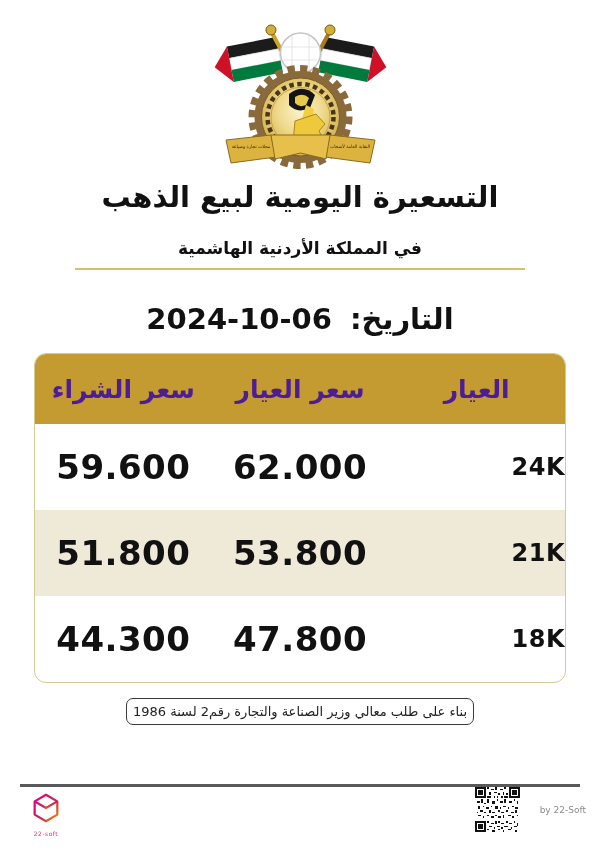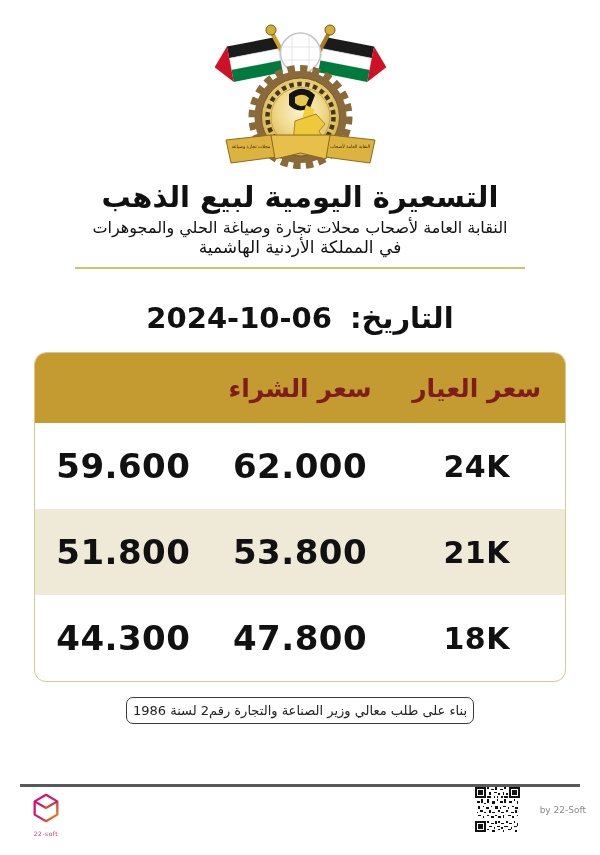--- a/index.html
+++ b/index.html
@@ -7,38 +7,38 @@
     width:600px;height:836px;position:relative;margin:0 auto;
     background:#fff;overflow:hidden;direction:rtl;
     font-family:"DejaVu Sans",sans-serif;color:#111;
   }
   
   .emblem{display:block;margin:20px auto 0;}
   
   .title{margin-top:4px;text-align:center;font-size:29px;font-weight:bold;line-height:1.25;}
   .issued{margin-top:10px;text-align:center;font-size:16px;}
   .syndicate{margin-top:3px;text-align:center;font-size:16px;}
-  .kingdom{margin-top:0;text-align:center;font-size:17px;}
+  .kingdom{margin-top:23px;text-align:center;font-size:17px;font-weight:bold;}
   .gold-rule{width:450px;height:2px;background:#D4C06A;margin:10px auto 0;}
   .date-line{margin-top:32px;text-align:center;font-size:29px;font-weight:bold;}
   .date-line .v{margin-right:8px;}
   
   .price-table{
     width:530px;margin:17px auto 0;border:1px solid #D8C98F;border-radius:12px;
     overflow:hidden;background:#fff;
   }
   .pt-head{
     background:#C49B30;height:70px;display:grid;grid-template-columns:1fr 1fr 1fr;
     align-items:center;border-radius:11px 11px 0 0;
   }
-  .pt-head .cell{font-size:25px;font-weight:bold;text-align:center;color:#7f1d1d;}
+  .pt-head .cell{font-size:25px;font-weight:bold;text-align:center;color:#4c1d95;}
   .pt-row{height:86px;display:grid;grid-template-columns:1fr 1fr 1fr;align-items:center;}
   .pt-row.alt{background:#EFEAD8;}
   .pt-row .cell{font-size:34px;font-weight:bold;text-align:center;letter-spacing:.5px;}
-  .pt-row .karat{font-size:30px;}
+  .pt-row .karat{font-size:24px;text-align:right;}
   
   .note-wrap{text-align:center;margin-top:15px;}
   .note{
     display:inline-block;border:1px solid #3a3a3a;border-radius:7px;
     padding:5px 6px;font-size:13px;color:#222;background:#fff;
   }
   
   .footer-rule{position:absolute;left:20px;right:20px;top:784px;height:3px;background:#58595B;}
   .maker{position:absolute;left:24px;top:791px;width:44px;text-align:center;direction:ltr;}
   .maker .caption{font-size:6px;color:#D6336C;margin-top:1px;letter-spacing:.5px;}
@@ -104,31 +104,31 @@
     <g>
       <polygon points="13,120 58,115 63,137 18,143" fill="#DDB33F" stroke="#8a6a1f" stroke-width="1"></polygon>
       <polygon points="162,120 117,115 112,137 157,143" fill="#DDB33F" stroke="#8a6a1f" stroke-width="1"></polygon>
       <polygon points="58,115 117,115 113,139 87.5,133 62,139" fill="#E6C04A" stroke="#8a6a1f" stroke-width="1"></polygon>
       <text x="38" y="128" font-size="4.5" text-anchor="middle" fill="#3a2a10">محلات تجارة وصياغة</text>
       <text x="137" y="128" font-size="4.5" text-anchor="middle" fill="#3a2a10">النقابة العامة لأصحاب</text>
     </g>
   </svg>
 
   <div class="title">التسعيرة اليومية لبيع الذهب</div>
-  <div class="syndicate">النقابة العامة لأصحاب محلات تجارة وصياغة الحلي والمجوهرات</div>
   <div class="kingdom">في المملكة الأردنية الهاشمية</div>
   <div class="gold-rule"></div>
 
   <div class="date-line">
     <span>التاريخ:</span>
     <span class="v">06-10-2024</span>
   </div>
 
   <div class="price-table">
     <div class="pt-head">
+      <div class="cell">العيار</div>
       <div class="cell">سعر العيار</div>
       <div class="cell">سعر الشراء</div>
     </div>
 
     <div class="pt-row">
       <div class="cell karat">24K</div>
       <div class="cell">62.000</div>
       <div class="cell">59.600</div>
     </div>
 

